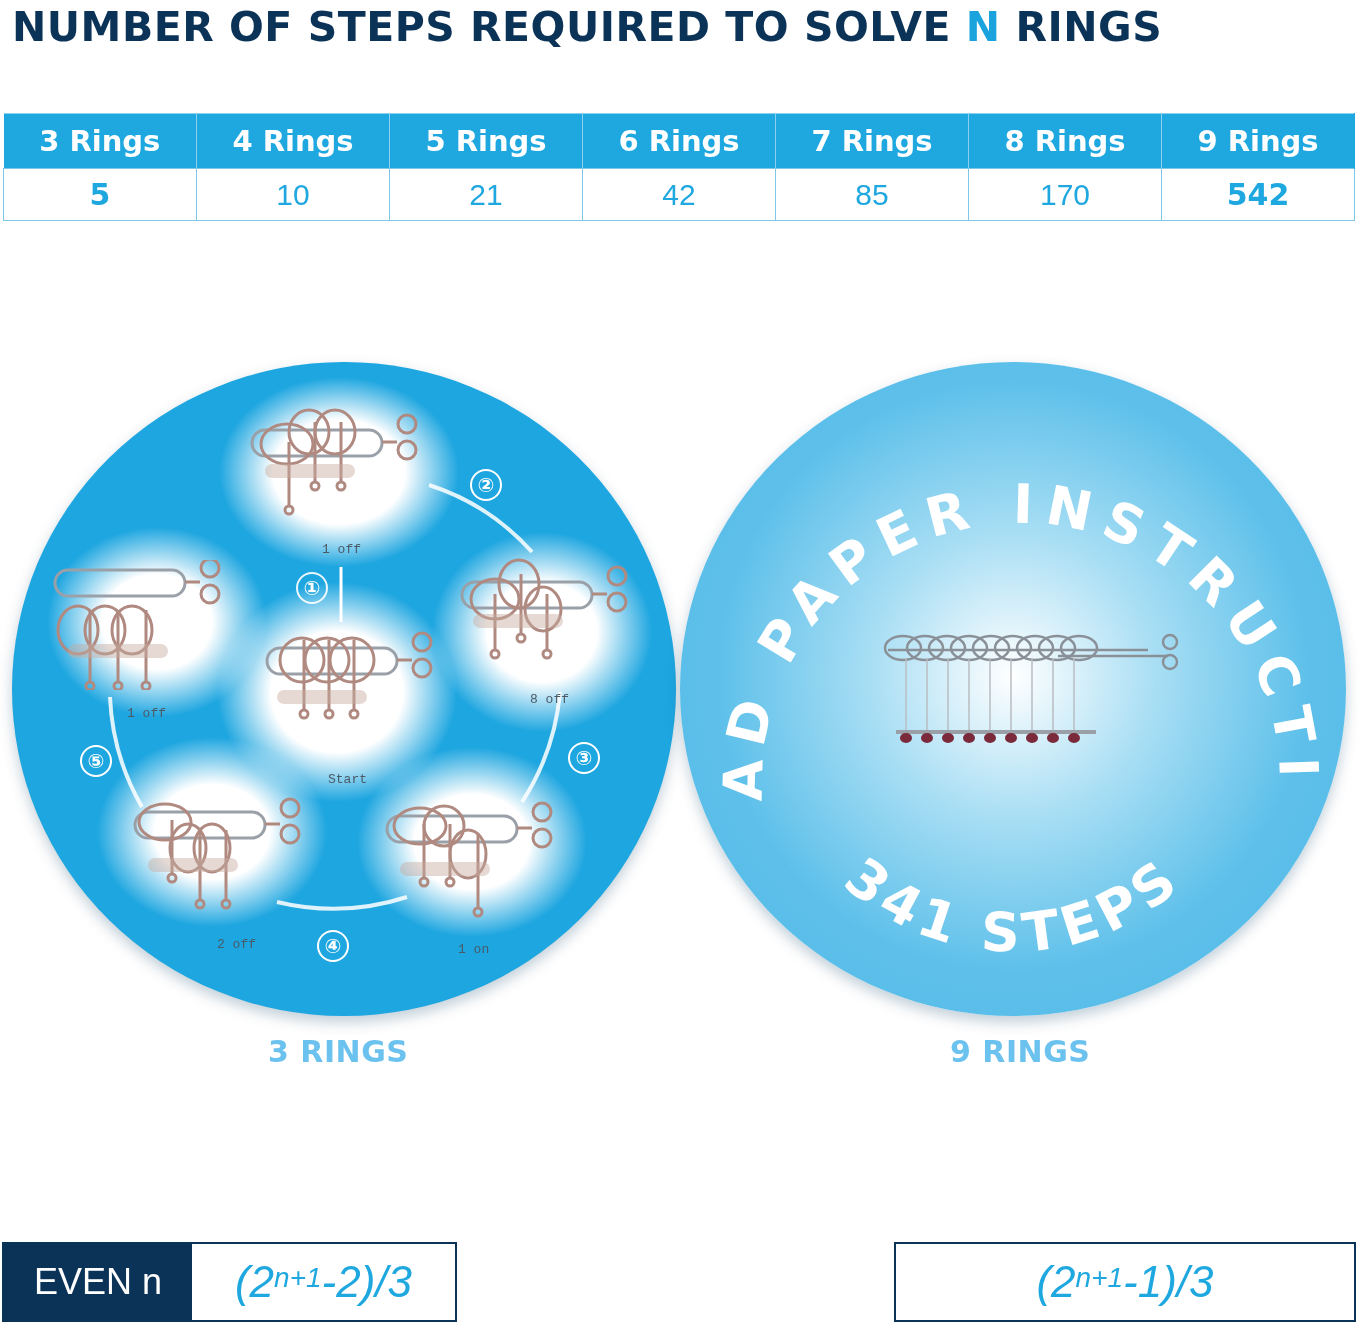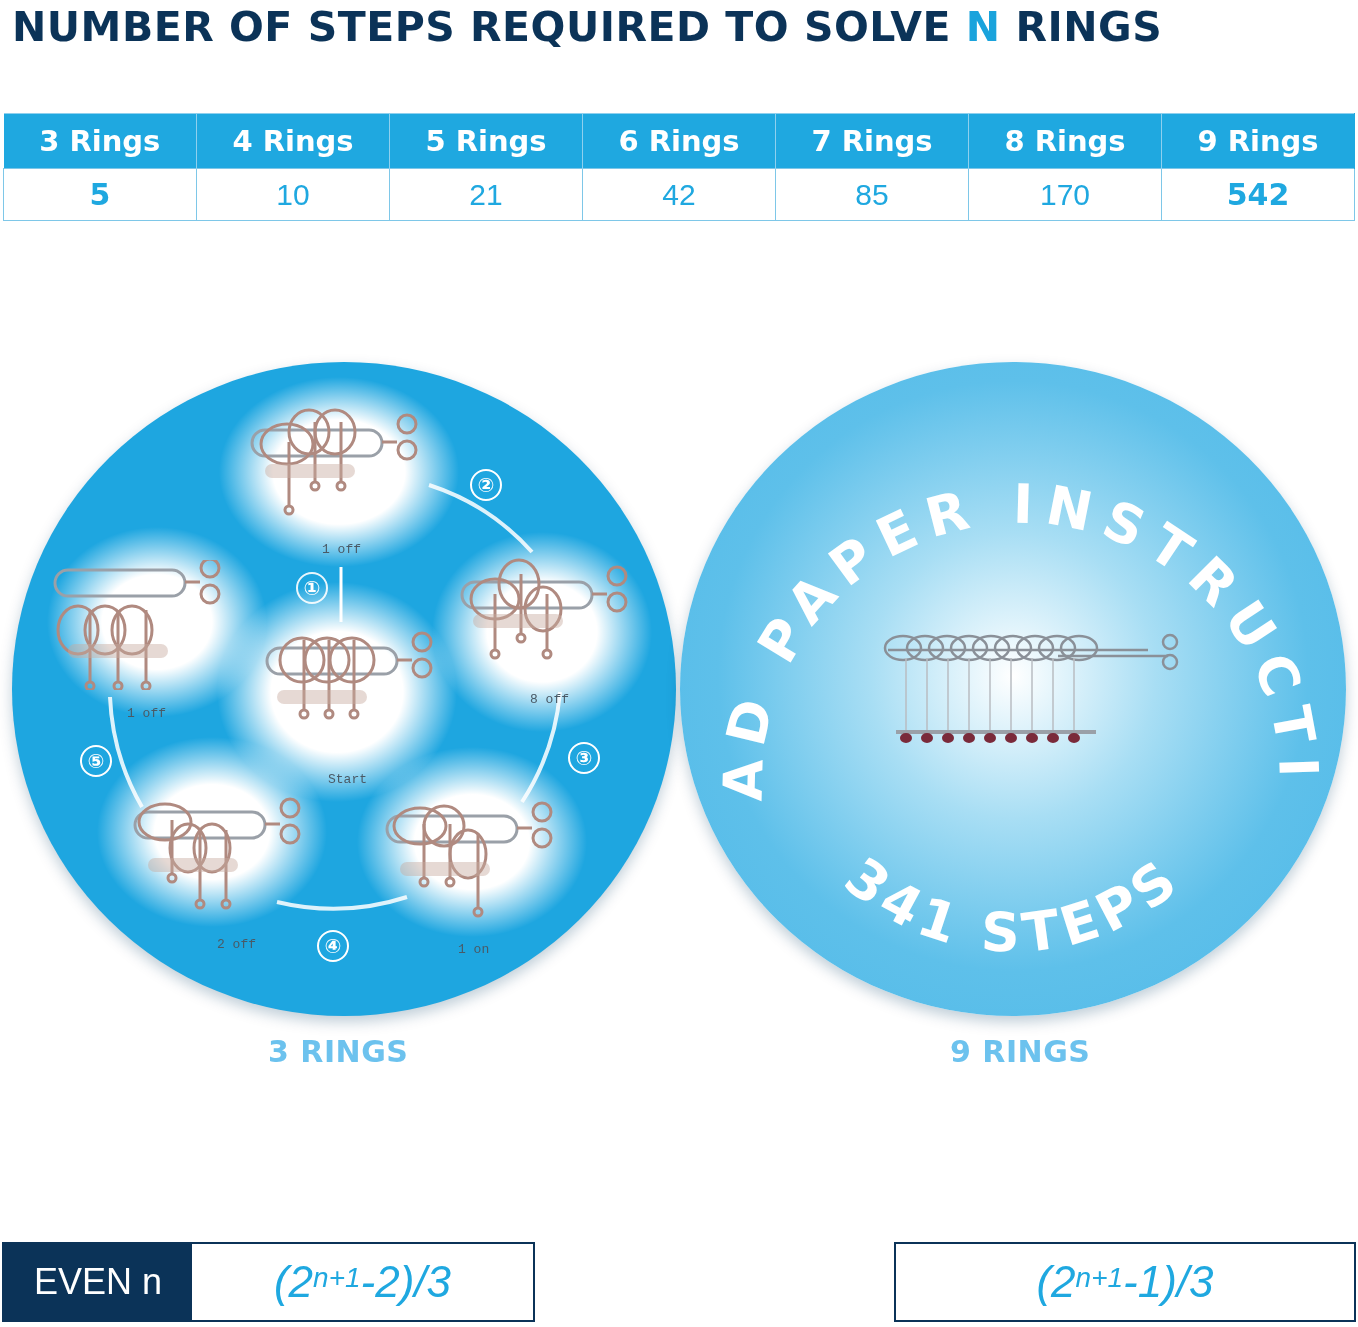--- a/index.html
+++ b/index.html
@@ -312,21 +312,21 @@
         <ellipse cx="133" cy="118" rx="6" ry="5"></ellipse>
       <ellipse cx="154" cy="118" rx="6" ry="5"></ellipse>
         <ellipse cx="175" cy="118" rx="6" ry="5"></ellipse>
       <ellipse cx="196" cy="118" rx="6" ry="5"></ellipse>
     </g>
   </svg>
 </div>
 
 <div class="caption" style="left:950px;">9 RINGS</div>
 
-<div class="formula-box" style="left:2px;width:533px;">
+<div class="formula-box" style="left:2px;width:455px;">
   <div class="lbl" style="width:188px;">EVEN n</div>
   <div class="expr" style="flex:1;">
     <span>(2</span>
       <sup>n+1</sup>
       <span>-2)/3</span>
   </div>
 </div>
 
 <div class="formula-box" style="left:894px;width:462px;">
   <div class="expr" style="flex:1;">

